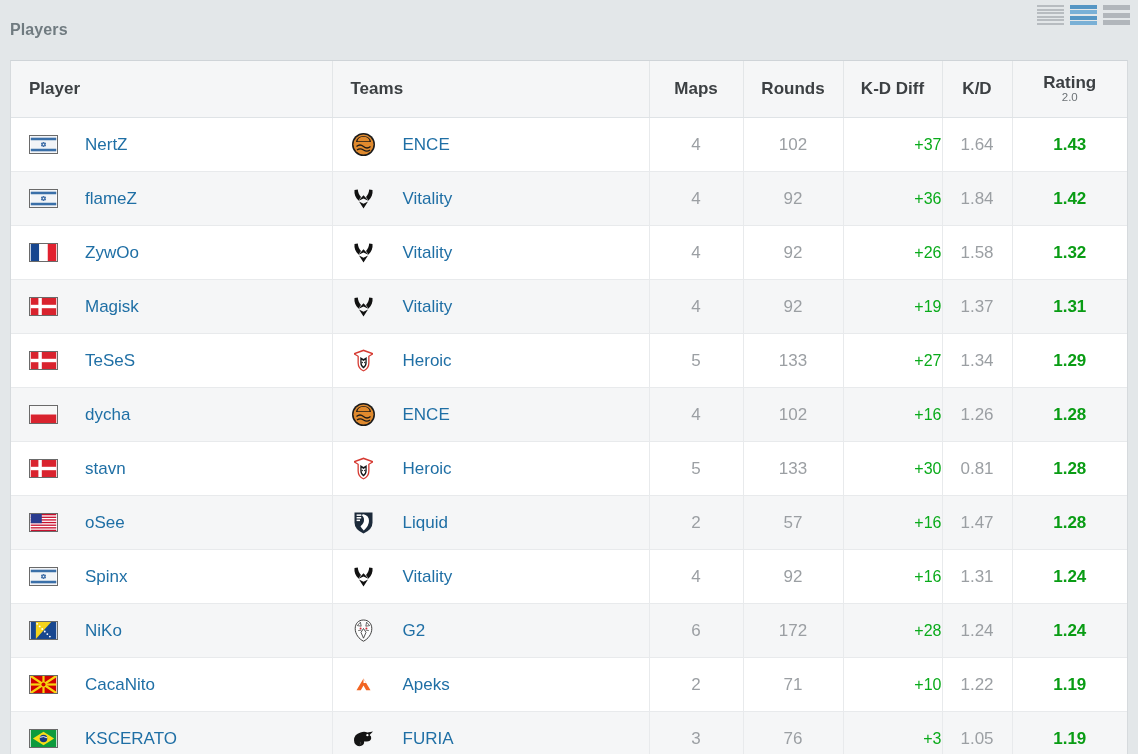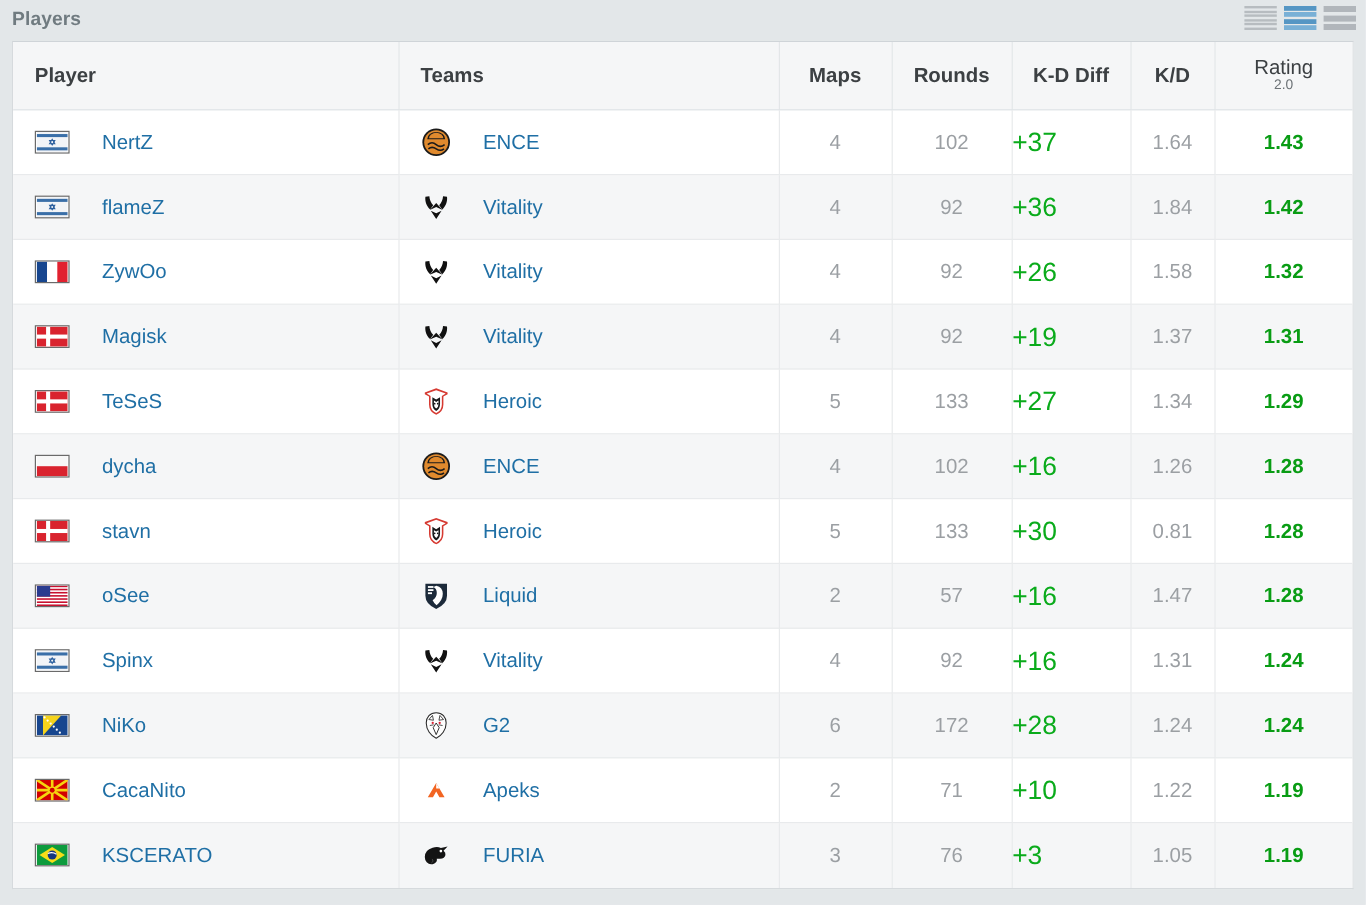--- a/index.html
+++ b/index.html
@@ -9,21 +9,21 @@
     height: 754px;
     background: #e3e7e9;
     font-family: "Liberation Sans", sans-serif;
     overflow: hidden;
   }
 
   
   .topbar {
     position: relative;
     height: 34px;
-    padding: 0 10px;
+    padding: 13px 10px;
     display: flex;
     align-items: center;
   }
   .section-title {
     font-size: 16px;
     font-weight: bold;
     color: #707b80;
     letter-spacing: .1px;
   }
   .view-toggles {
@@ -74,40 +74,40 @@
     border-right: 1px solid #e3e6e8;
     border-bottom: 1px solid #dfe3e6;
     padding: 0;
     vertical-align: middle;
   }
   thead th:last-child { border-right: none; }
   th.left { text-align: left; padding-left: 18px; }
   th.center { text-align: center; }
 
   .rating-head { line-height: 1.02; }
-  .rating-head .big { display:block; font-size:17px; font-weight:normal; }
+  .rating-head .big { display:block; font-size:17px; font-weight:bold; }
   .rating-head .small { display:block; font-size:11.5px; font-weight:normal; color:#6c7276; margin-top:1px; }
 
   tbody tr { height: 54px; }
   tbody tr.odd  { background: #ffffff; }
   tbody tr.even { background: #f5f6f7; }
   tbody td {
     border-right: 1px solid #e8eaec;
     border-bottom: 1px solid #e8eaec;
     padding: 0;
     font-size: 17px;
     vertical-align: middle;
   }
   tbody td:last-child { border-right: none; }
   tbody tr:last-child td { border-bottom: none; }
 
   .cell-pad { padding-left: 18px; display: flex; align-items: center; gap: 27px; }
   .link { color: #1f6fa5; text-decoration: none; font-size: 17px; }
   .num  { text-align: center; color: #9b9fa3; font-size: 17px; }
-  .diff { text-align: left; color: #0aab1b; font-size: 22px; }
+  .diff { text-align: right; color: #0aab1b; font-size: 16px; }
   .rating { text-align: center; color: #099c14; font-size: 17px; font-weight: bold; }
 
   
   .flag {
     width: 29px; height: 19px;
     border: 1px solid #6a6a6a;
     box-sizing: border-box;
     flex: 0 0 auto;
     position: relative;
     overflow: hidden;

